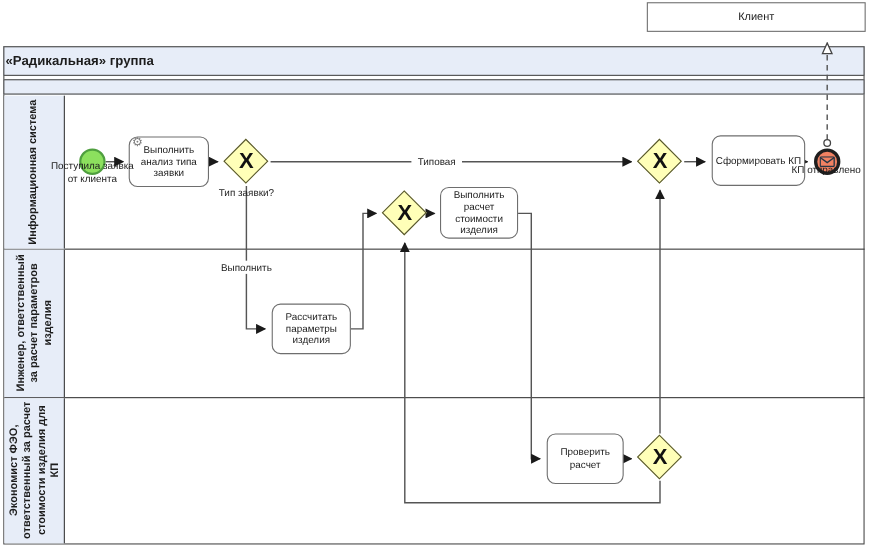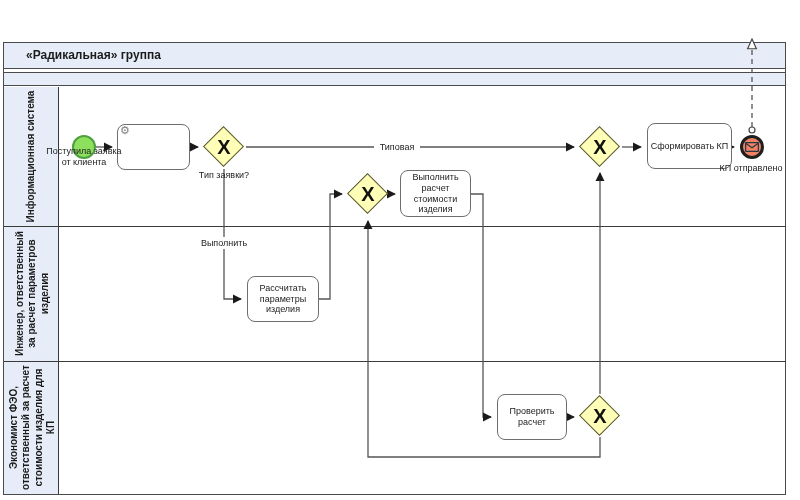--- a/index.html
+++ b/index.html
@@ -8,21 +8,21 @@
     background:#fff; color:#1c1c1c;
     font-family:"Liberation Sans", sans-serif;
   }
 
   
   .pool-border { position:absolute; left:3px; top:42px; width:783px; height:453px;
     border:1px solid #4a4a4a; box-sizing:border-box; z-index:1; }
   .band { position:absolute; left:3px; background:#e7edf8; border:1px solid #4a4a4a;
     box-sizing:border-box; z-index:2; }
   .pool-title-band { top:42px; width:783px; height:27px; font-size:12px; font-weight:bold;
-    line-height:25px; padding-left:22px; }
+    line-height:25px; padding-left:1px; }
   .phase-band { top:72px; width:783px; height:14px; }
   .lane-sep { position:absolute; left:4px; width:782px; height:1px; background:#3a3a3a; z-index:2; }
   .lane-label-cell { position:absolute; left:4px; width:55px; background:#e7edf8;
     border-right:1px solid #3a3a3a; box-sizing:border-box; z-index:2; overflow:hidden; }
   .lane-label { position:absolute; display:flex; align-items:center; justify-content:center;
     text-align:center; font-weight:bold; font-size:10px; line-height:1.25;
     transform:rotate(-90deg); }
 
   
   .task { position:absolute; background:#fff; border:1px solid #6e6e6e; border-radius:8px;
@@ -44,20 +44,23 @@
   .client-box { position:absolute; left:588px; top:2px; width:199px; height:27px;
     background:#fff; border:1px solid #707070; box-sizing:border-box; display:flex;
     align-items:center; justify-content:center; font-size:10px; z-index:4; }
   #flows-svg { position:absolute; left:0; top:0; z-index:3; pointer-events:none; }
 </style>
 </head>
 <body>
 
 <div id="canvas">
 
+  <div class="client-box">
+    <span>Клиент</span>
+  </div>
 
   <div class="pool-border"></div>
   <div class="band pool-title-band">«Радикальная» группа</div>
   <div class="band phase-band"></div>
 
   <div class="lane-sep" style="top:226px;"></div>
   <div class="lane-sep" style="top:361px;"></div>
 
   <div class="lane-label-cell" style="top:87px; height:139px;">
     <div class="lane-label" style="width:139px; height:55px; left:-42px; top:42px;">Информационная система</div>
@@ -96,20 +99,21 @@
       <path d="M752,127 V40" stroke-dasharray="5,4" marker-end="url(#opentri)"></path>
       <circle cx="752" cy="130" r="3" fill="#ffffff" stroke="#444" stroke-width="1.2"></circle>
     </g>
   </svg>
 
   <div id="start-event" class="event" style="left:72px; top:135px;"></div>
   <div class="evt-label" style="left:44px; top:146px; width:80px;">Поступила заявка от клиента</div>
 
   <div class="task" style="left:117px; top:124px; width:73px; height:46px;">
     <span class="gear">⚙</span>
+    <span>Выполнить анализ типа заявки</span>
   </div>
 
   <div class="gw" style="left:203px; top:126px;">
     <div class="diamond"></div>
     <div class="x">X</div>
   </div>
   <div class="evt-label" style="left:182px; top:170px; width:84px;">Тип заявки?</div>
 
   <div class="flow-label" style="left:374px; top:141px; width:46px;">Типовая</div>
   <div class="flow-label" style="left:196px; top:237px; width:56px;">Выполнить</div>
@@ -131,21 +135,21 @@
   <div class="task" style="left:647px; top:123px; width:85px; height:46px;">
     <span>Сформировать КП</span>
   </div>
 
   <div id="end-event" class="event" style="left:740px; top:135px;">
     <svg width="14" height="10" viewBox="0 0 14 10">
       <rect x="0.6" y="0.6" width="12.8" height="8.8" rx="1" fill="none" stroke="#253645" stroke-width="1.3"></rect>
       <path d="M0.6,1.2 L7,5.8 L13.4,1.2" fill="none" stroke="#253645" stroke-width="1.3"></path>
     </svg>
   </div>
-  <div class="evt-label" style="left:707px; top:163px; width:88px;text-align:center;">КП отправлено</div>
+  <div class="evt-label" style="left:707px; top:149px; width:88px;text-align:center;">КП отправлено</div>
 
   <div class="task" style="left:247px; top:276px; width:72px; height:46px;">
     <span>Рассчитать параметры изделия</span>
   </div>
 
   <div class="task" style="left:497px; top:394px; width:70px; height:46px;">
     <span>Проверить расчет</span>
   </div>
 
   <div class="gw" style="left:579px; top:395px;">

